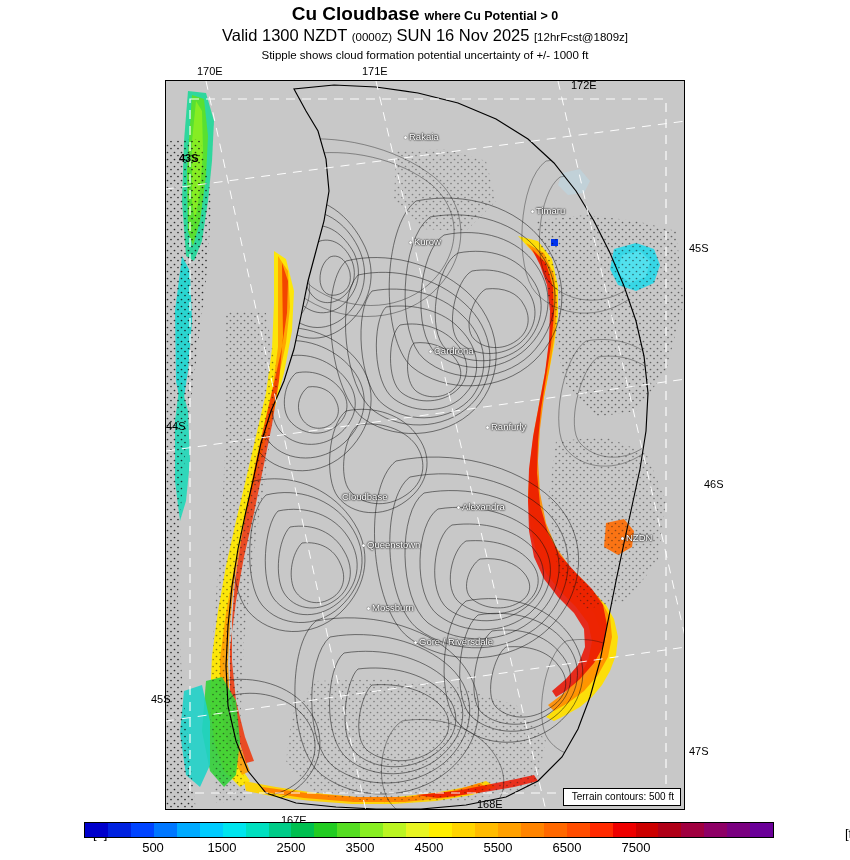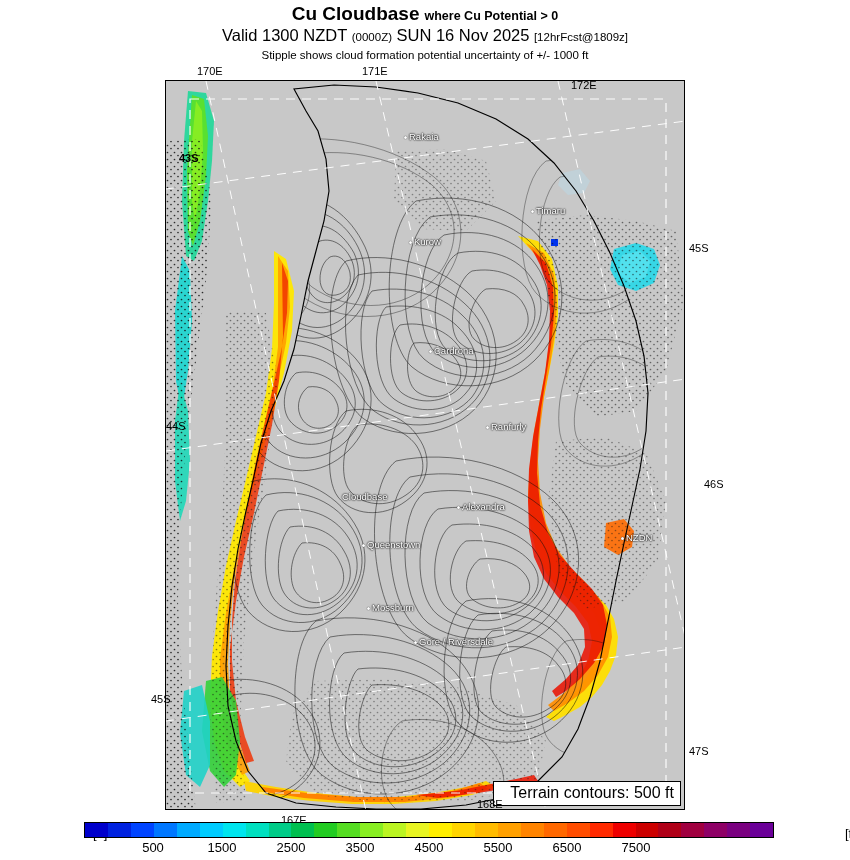--- a/index.html
+++ b/index.html
@@ -84,22 +84,22 @@
     vertical-align: middle;
     box-shadow: 0 0 1px #000;
   }
 
   
   #terrain-note {
     position: absolute;
     right: 3px; bottom: 3px;
     background: #ffffff;
     border: 1px solid #000;
-    font-size: 16px;
-    padding: 2px 6px 3px 16px;
+    font-size: 10px;
+    padding: 2px 6px 3px 8px;
     color: #000;
     white-space: nowrap;
     text-align: center;
   }
 
   
   #colorbar-wrap {
     position: absolute;
     left: 0; top: 816px;
     width: 850px; height: 44px;

